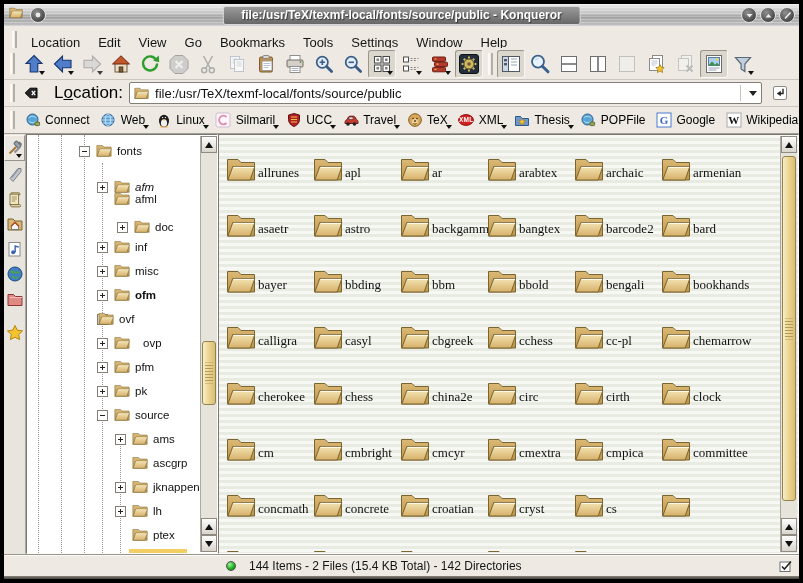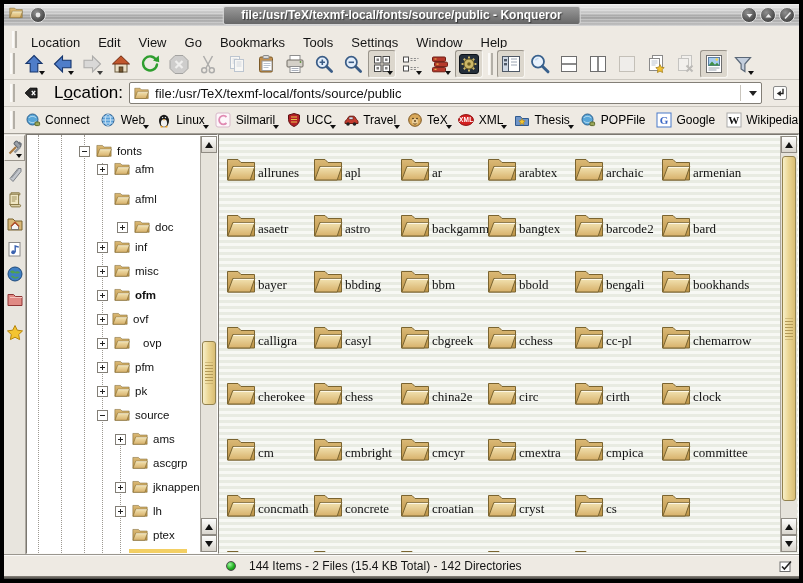--- a/index.html
+++ b/index.html
@@ -690,21 +690,21 @@
               <span class="tree-folder">
                 <svg width="18" height="16" viewBox="0 0 34 30">
                   <path d="M3.5 4.5h10.5l3 3H30.5v17.5H3.5z" fill="url(#fgB)" stroke="#7a6430"></path>
                   <path d="M8.8 11.5h22l-4.6 13.5H3.8z" fill="url(#fgF)" stroke="#7a6430" stroke-linejoin="round"></path>
                   <path d="M9.6 12.4h20.4" stroke="rgba(255,252,238,.85)" stroke-width="1.2" fill="none"></path>
                 </svg>
               </span>
               <span class="tree-label">fonts</span>
             </span>
           </div>
-          <div class="tree-row" style="top: 22px;">
+          <div class="tree-row" style="top: 40px; font-style: italic;">
             <span class="exp plus" style="left: 70px;"></span>
             <span class="tree-body" style="left: 84px;">
               <span class="tree-folder">
                 <svg width="18" height="16" viewBox="0 0 34 30">
                   <path d="M3.5 4.5h10.5l3 3H30.5v17.5H3.5z" fill="url(#fgB)" stroke="#7a6430"></path>
                   <path d="M8.8 11.5h22l-4.6 13.5H3.8z" fill="url(#fgF)" stroke="#7a6430" stroke-linejoin="round"></path>
                   <path d="M9.6 12.4h20.4" stroke="rgba(255,252,238,.85)" stroke-width="1.2" fill="none"></path>
                 </svg>
               </span>
               <span class="tree-label">afm</span>
@@ -769,21 +769,21 @@
                   <path d="M3.5 4.5h10.5l3 3H30.5v17.5H3.5z" fill="url(#fgB)" stroke="#7a6430"></path>
                   <path d="M8.8 11.5h22l-4.6 13.5H3.8z" fill="url(#fgF)" stroke="#7a6430" stroke-linejoin="round"></path>
                   <path d="M9.6 12.4h20.4" stroke="rgba(255,252,238,.85)" stroke-width="1.2" fill="none"></path>
                 </svg>
               </span>
               <span class="tree-label">ofm</span>
             </span>
           </div>
           <div class="tree-row" style="top: 172px;">
             <span class="exp plus" style="left: 70px;"></span>
-            <span class="tree-body" style="left: 82px;">
+            <span class="tree-body" style="left: 68px;">
               <span class="tree-folder">
                 <svg width="18" height="16" viewBox="0 0 34 30">
                   <path d="M3.5 4.5h10.5l3 3H30.5v17.5H3.5z" fill="url(#fgB)" stroke="#7a6430"></path>
                   <path d="M8.8 11.5h22l-4.6 13.5H3.8z" fill="url(#fgF)" stroke="#7a6430" stroke-linejoin="round"></path>
                   <path d="M9.6 12.4h20.4" stroke="rgba(255,252,238,.85)" stroke-width="1.2" fill="none"></path>
                 </svg>
               </span>
               <span class="tree-label">ovf</span>
             </span>
           </div>

